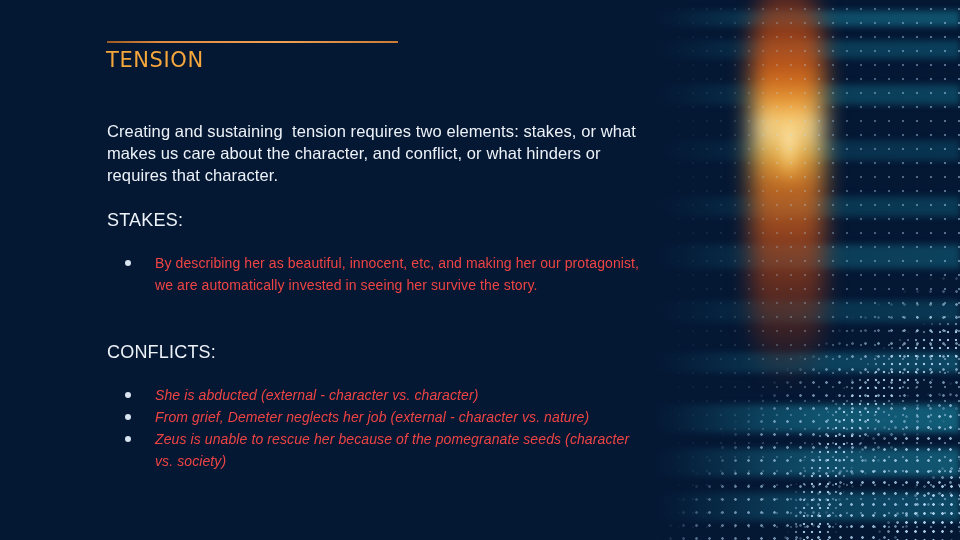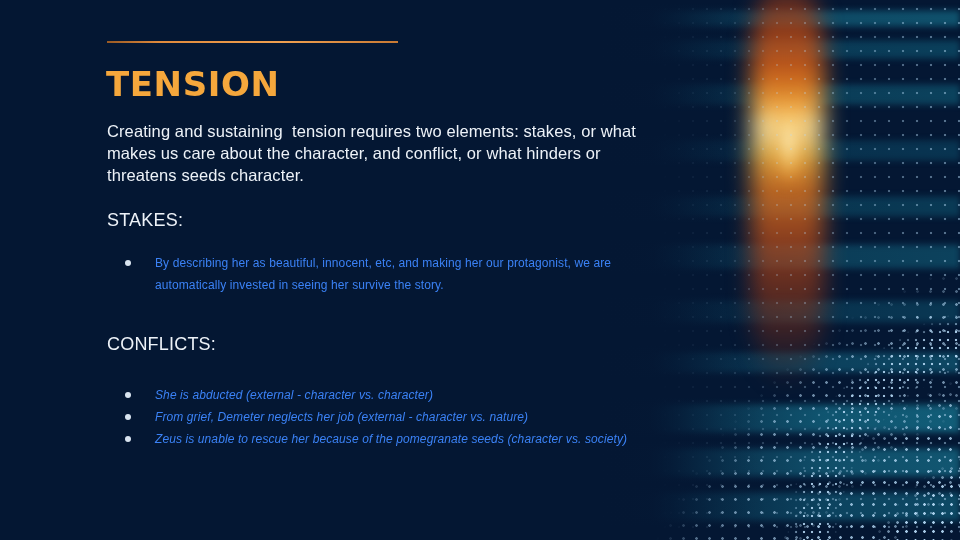--- a/index.html
+++ b/index.html
@@ -165,25 +165,25 @@
   .rule {
     position: absolute;
     top: 41px;
     left: 0;
     width: 291px;
     height: 2px;
     background: linear-gradient(to right, #9a5a24 0%, #e08a3c 18%, #f0a050 60%, #c97a34 100%);
   }
   .title {
     position: absolute;
-    top: 64px;
+    top: 48px;
     left: -1px;
     margin: 0;
-    font-size: 34px;
-    font-weight: 700;
+    font-size: 21px;
+    font-weight: 400;
     letter-spacing: 0.6px;
     color: #F5A73C;
     font-family: "DejaVu Sans", sans-serif;
   }
   .intro {
     position: absolute;
     top: 120px;
     left: 0;
     width: 530px;
     margin: 0;
@@ -196,39 +196,39 @@
   .label {
     position: absolute;
     left: 0;
     margin: 0;
     font-size: 18px;
     line-height: 22px;
     color: #EDF2F8;
     letter-spacing: 0.2px;
   }
   .label-stakes { top: 209px; }
-  .label-conflicts { top: 333px; }
+  .label-conflicts { top: 341px; }
 
   .bullets {
     position: absolute;
     left: 0;
     margin: 0;
     padding: 0;
     list-style: none;
     width: 540px;
   }
   .bullets-stakes { top: 252px; }
   .bullets-conflicts { top: 384px; font-style: italic; }
 
   .bullets li {
     position: relative;
     padding-left: 48px;
-    font-size: 12px;
+    font-size: 14px;
     line-height: 22px;
-    color: #3b82f6;
+    color: #ef4444;
     letter-spacing: 0.1px;
   }
   .bullets li::before {
     content: "";
     position: absolute;
     left: 18px;
     top: 8px;
     width: 6px;
     height: 6px;
     border-radius: 50%;
@@ -252,21 +252,21 @@
     <div class="art-layer dots arc-top"></div>
     <div class="art-layer art-vignette"></div>
   </div>
 
   <div class="content">
 
     <div class="rule"></div>
 
     <h1 class="title">TENSION</h1>
 
-    <p class="intro">Creating and sustaining  tension requires two elements: stakes, or what makes us care about the character, and conflict, or what hinders or threatens seeds character.</p>
+    <p class="intro">Creating and sustaining  tension requires two elements: stakes, or what makes us care about the character, and conflict, or what hinders or requires that character.</p>
 
     <p class="label label-stakes">STAKES:</p>
 
     <ul class="bullets bullets-stakes">
       <li>By describing her as beautiful, innocent, etc, and making her our protagonist, we are automatically invested in seeing her survive the story.</li>
     </ul>
 
     <p class="label label-conflicts">CONFLICTS:</p>
 
     <ul class="bullets bullets-conflicts">

